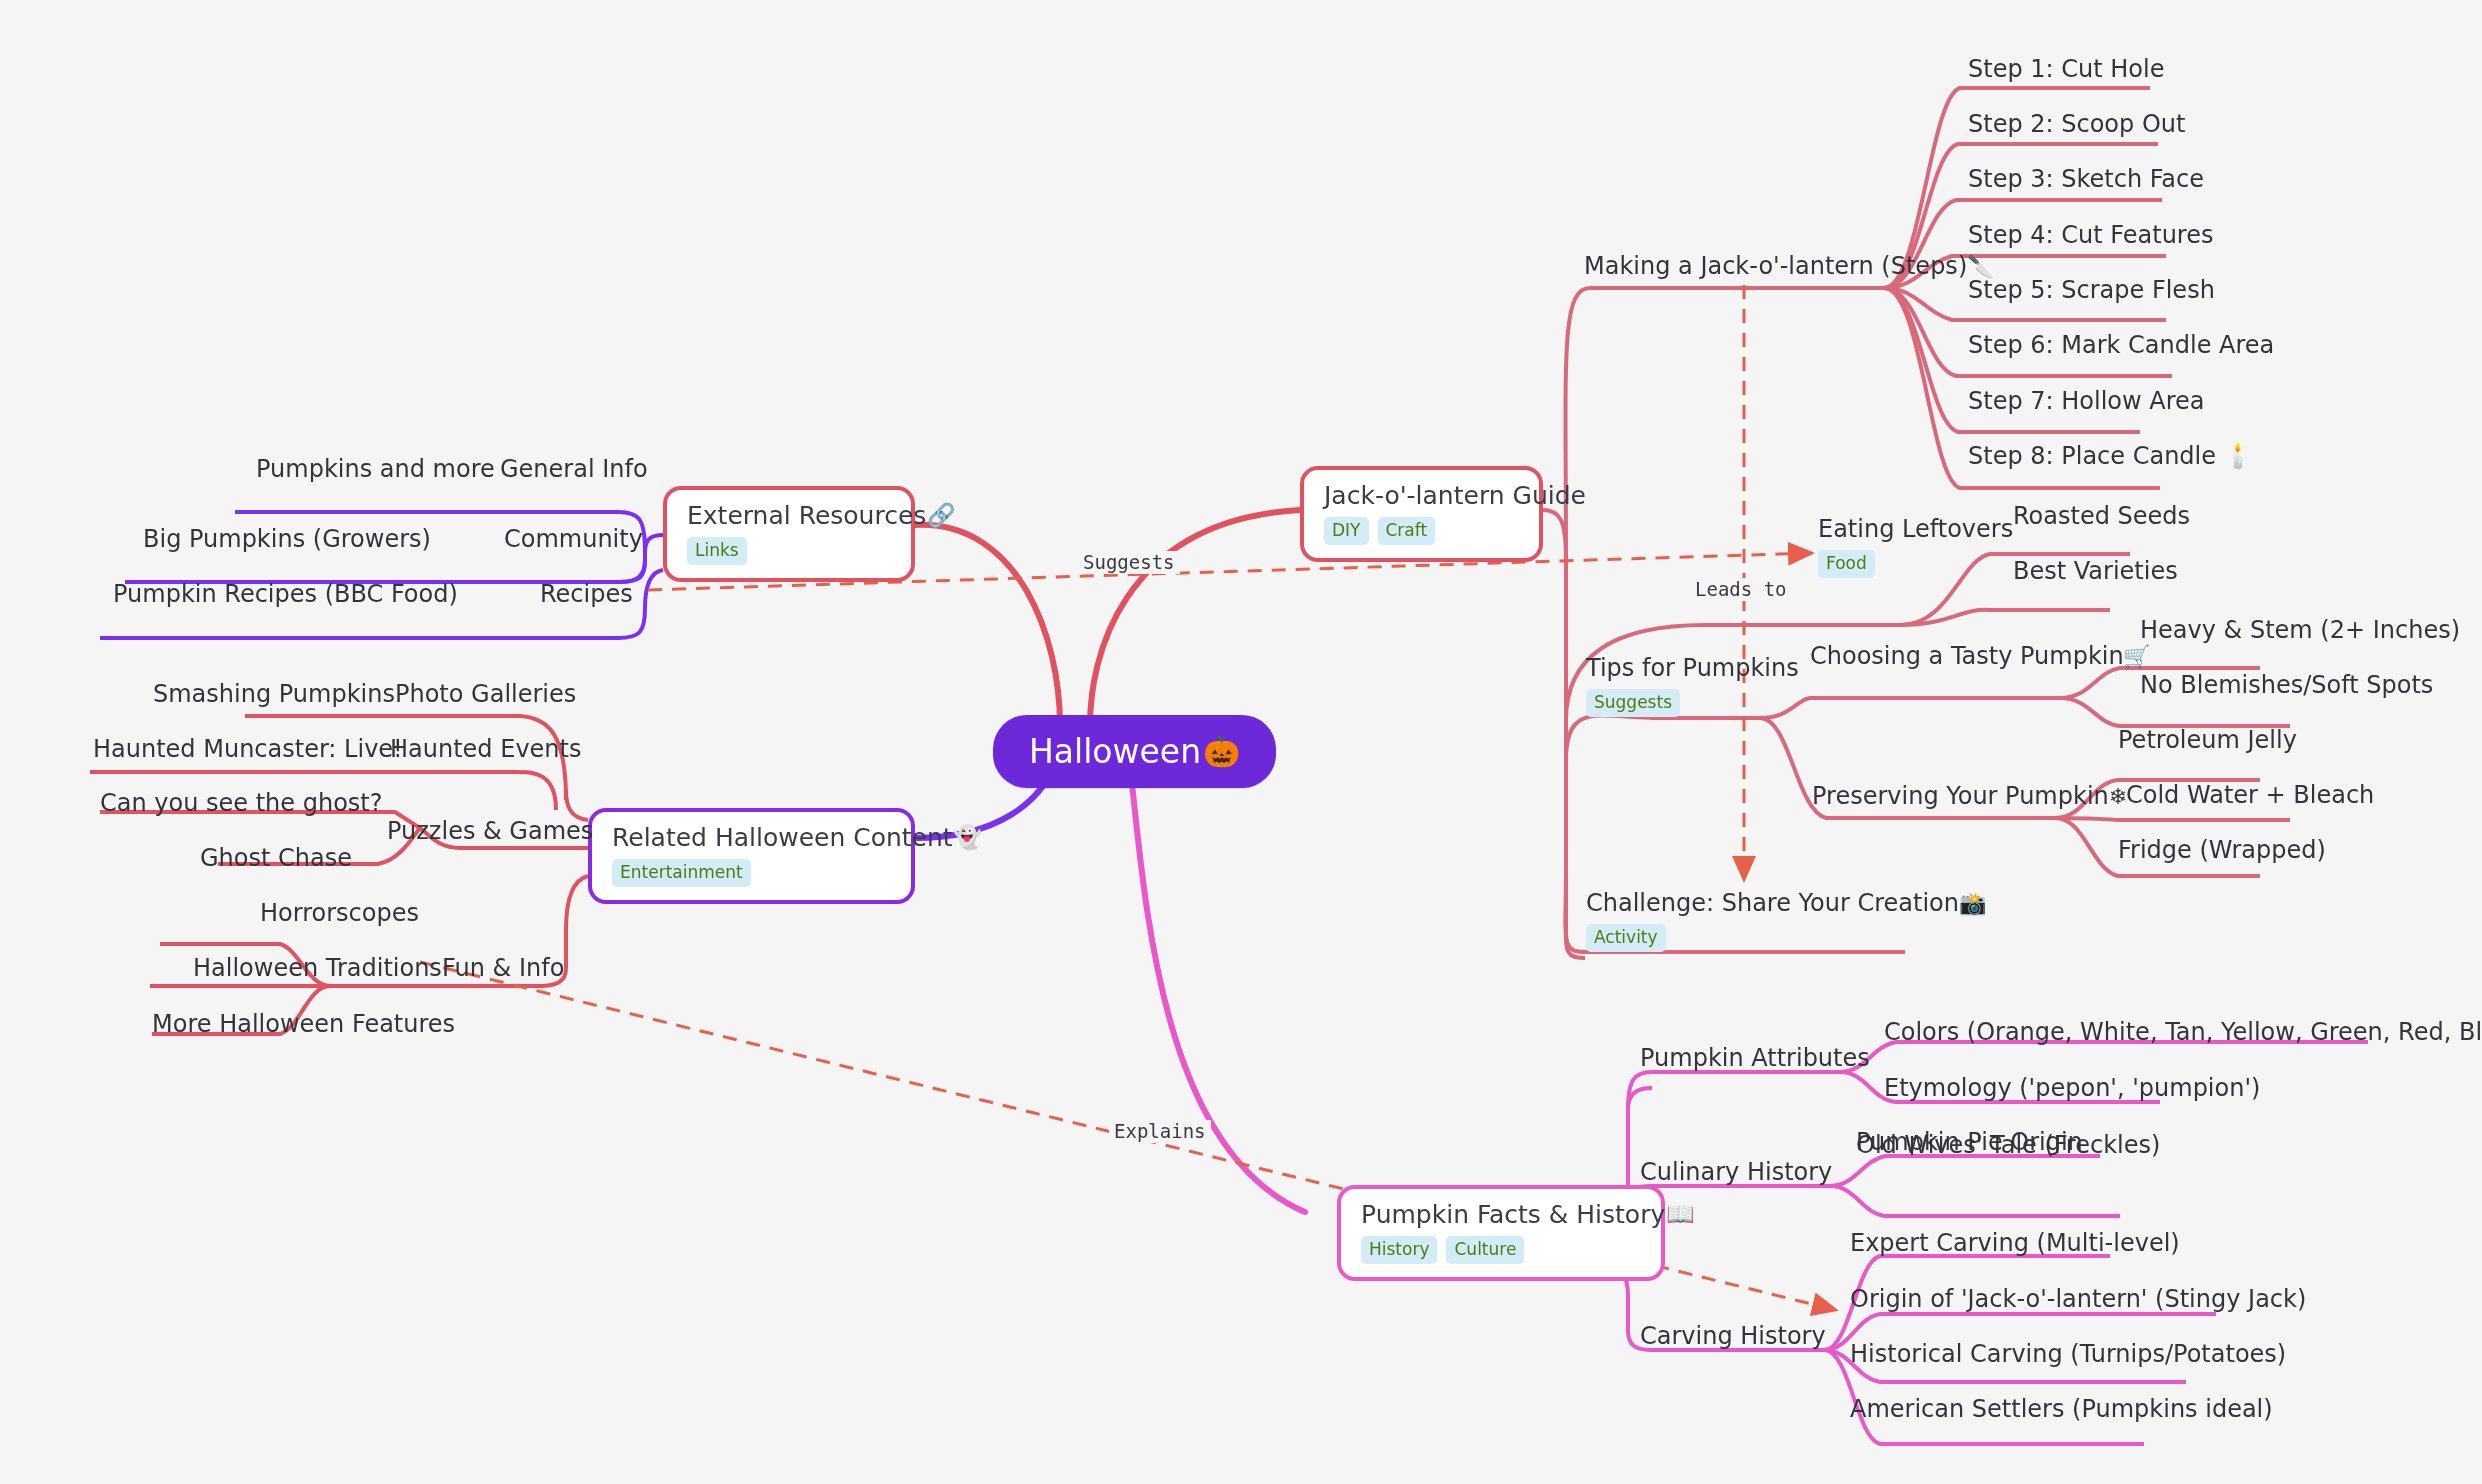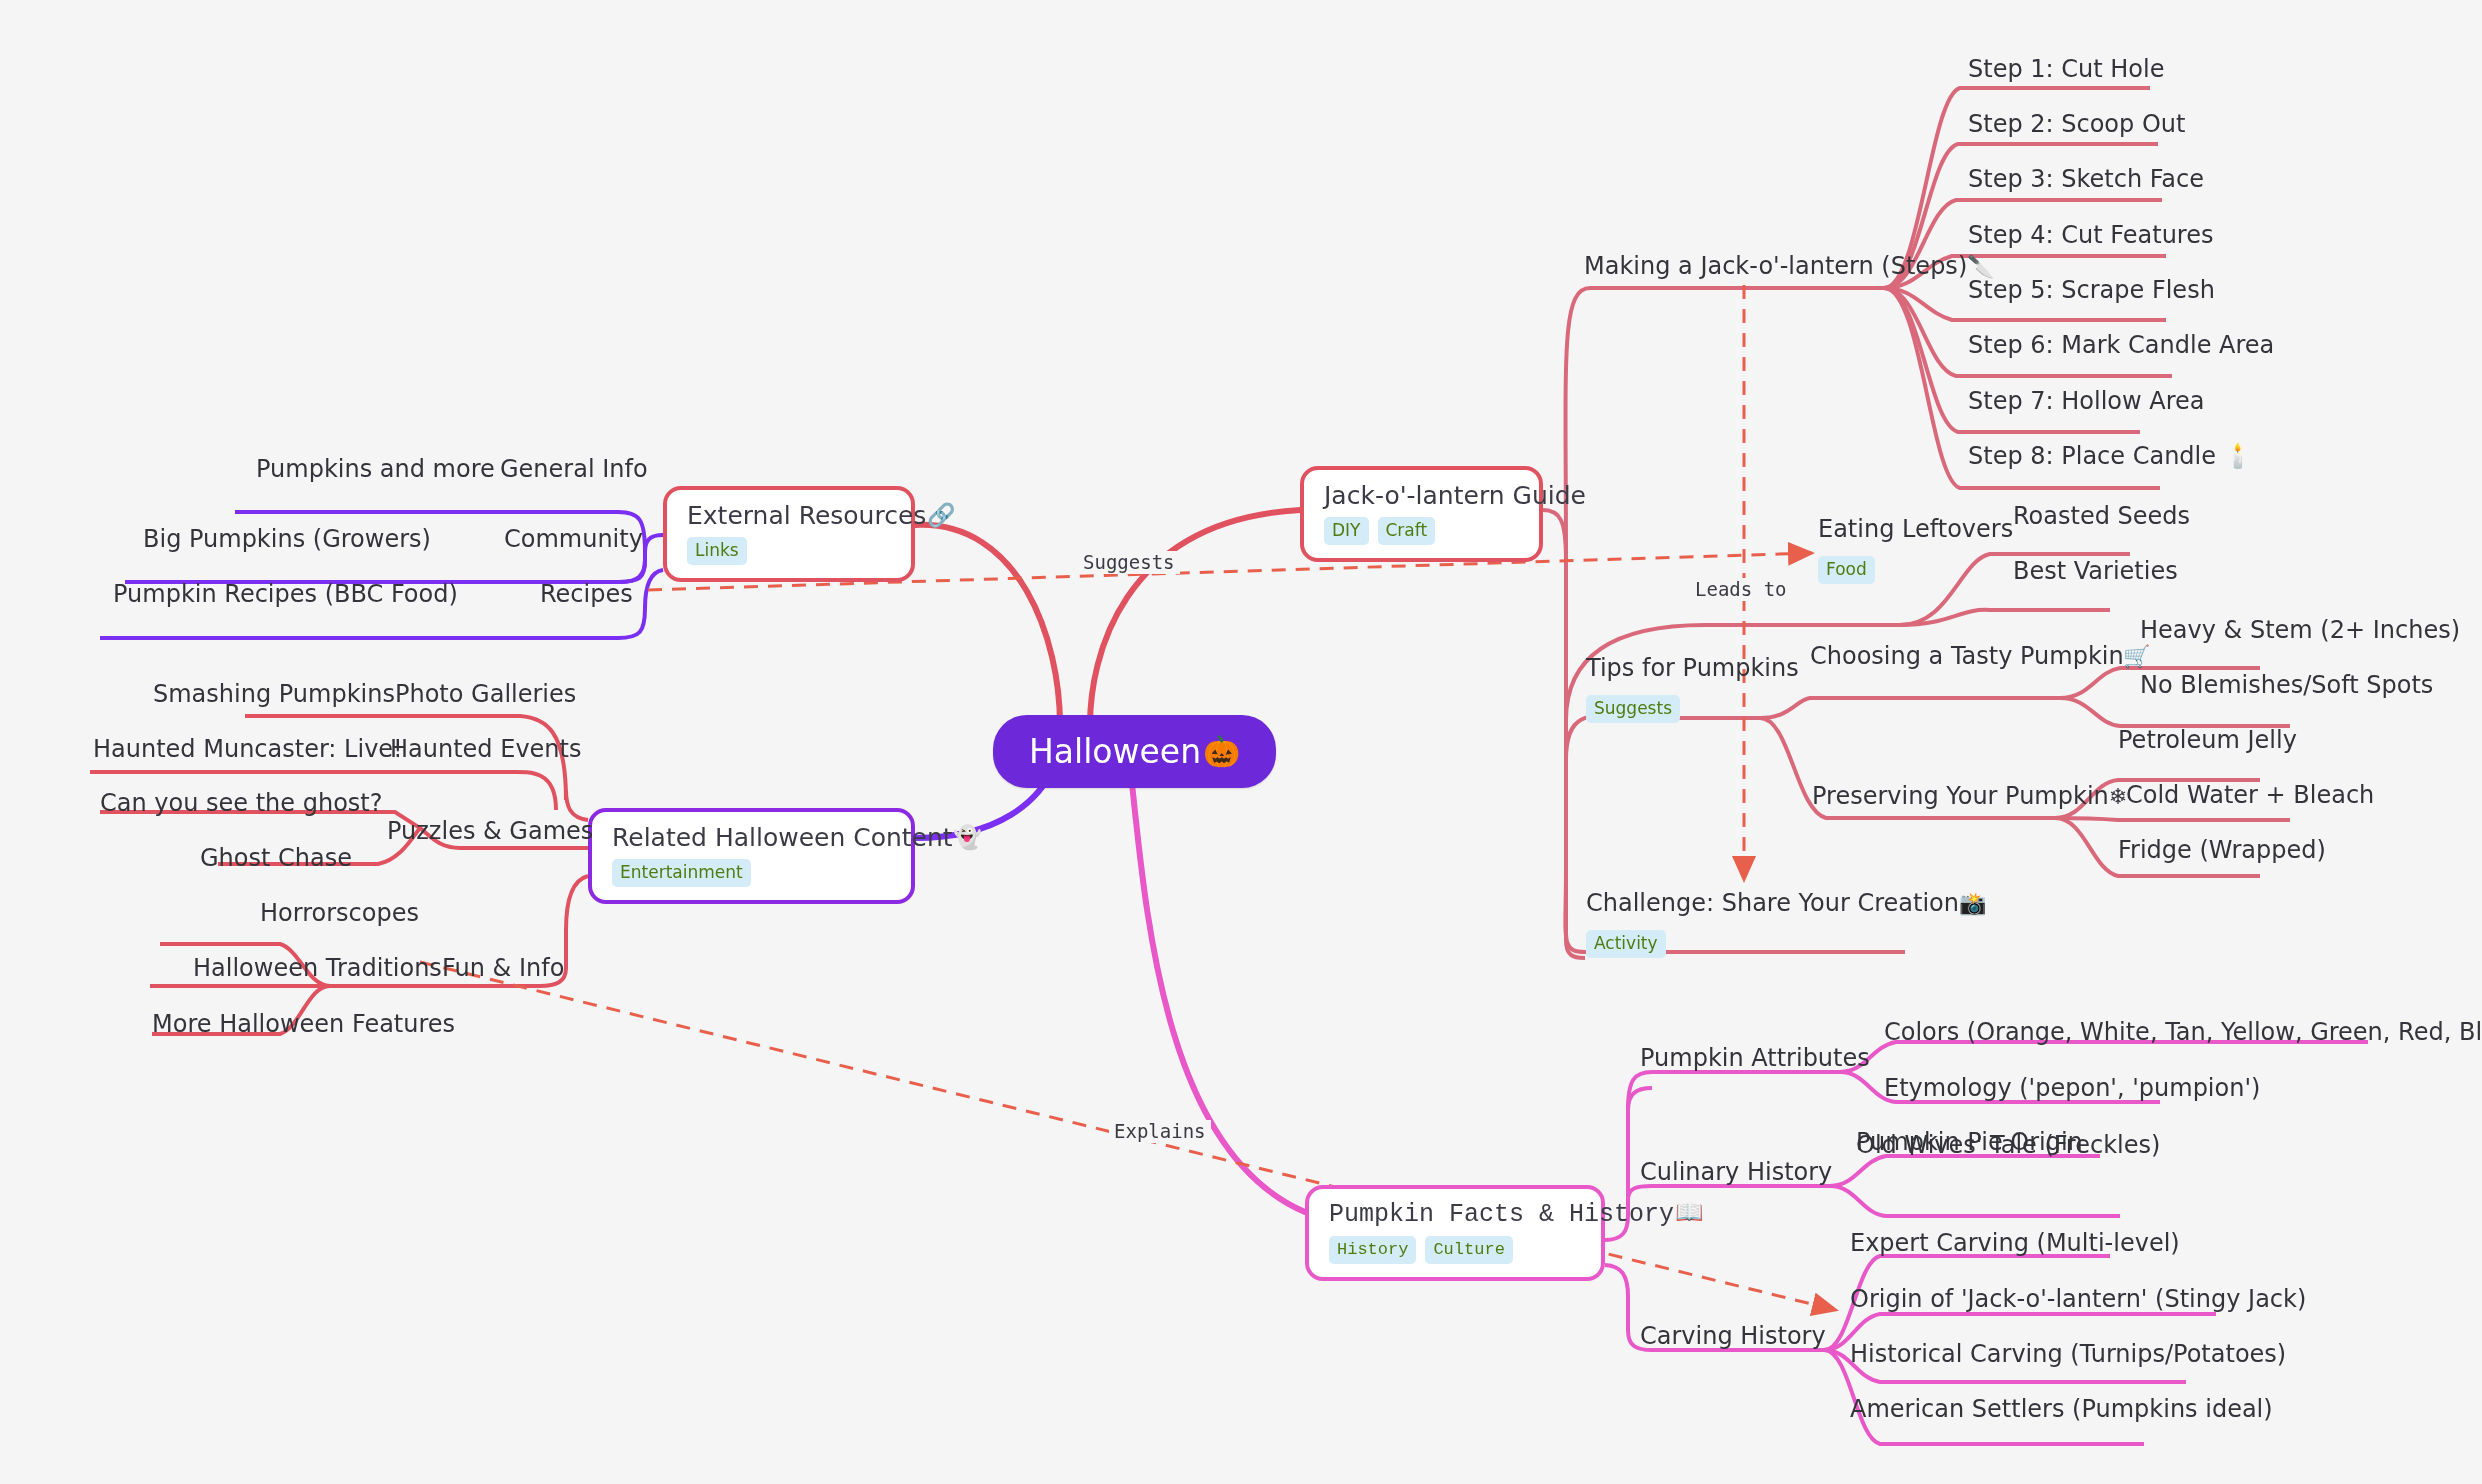--- a/index.html
+++ b/index.html
@@ -51,21 +51,21 @@
 
   
   .lnode{
     position:absolute;
     white-space:nowrap;
     font-size:24px;
     color:#33333a;
     line-height:1.15;
   }
   .lnode .emoji{font-size:22px;}
-  .lnode .tags{margin-top:12px;display:flex;gap:9px;}
+  .lnode .tags{margin-top:6px;display:flex;gap:9px;}
 
   
   .tag{
     background:#d4ecf7;
     color:#4d7c0f;
     font-size:17px;
     line-height:1;
     padding:5px 8px 6px 8px;
     border-radius:5px;
     white-space:nowrap;
@@ -220,21 +220,21 @@
   <div class="box-node purple" style="left:588px;top:808px;width:327px;">
     <div class="title">
       <span>Related Halloween Content</span>
       <span class="emoji">👻</span>
     </div>
     <div class="tags">
       <span class="tag">Entertainment</span>
     </div>
   </div>
 
-  <div class="box-node pink" style="left:1305px;top:1185px;width:300px;font-family:Liberation Mono, monospace;">
+  <div class="box-node pink" style="left:1337px;top:1185px;width:328px;">
     <div class="title">
       <span>Pumpkin Facts &amp; History</span>
       <span class="emoji">📖</span>
     </div>
     <div class="tags">
       <span class="tag">History</span>
       <span class="tag">Culture</span>
     </div>
   </div>
 

